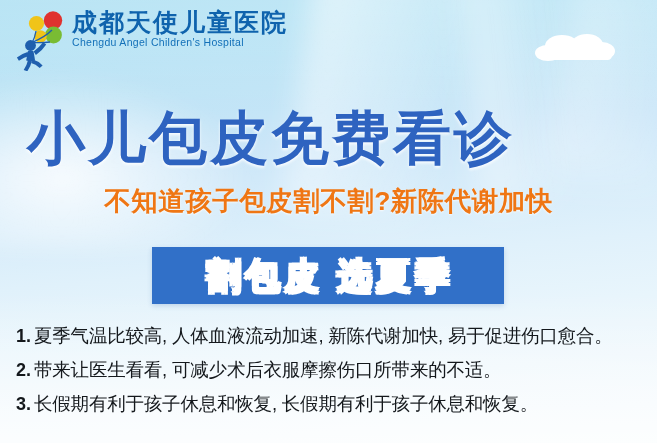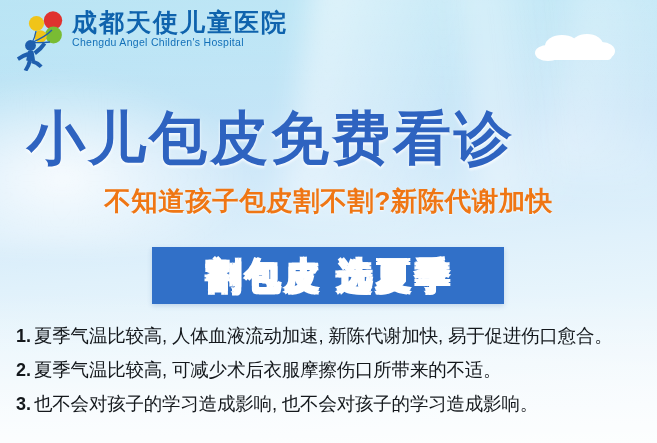--- a/index.html
+++ b/index.html
@@ -289,21 +289,21 @@
     <span id="badge-text">割包皮 选夏季</span>
   </div>
 
   <div id="reasons">
     <div class="reason-row">
       <span class="reason-num">1.</span>
       <span class="reason-text">夏季气温比较高, 人体血液流动加速, 新陈代谢加快, 易于促进伤口愈合。</span>
     </div>
     <div class="reason-row">
       <span class="reason-num">2.</span>
-      <span class="reason-text">夏季气温比较高, 可减少术后衣服摩擦伤口所带来的不适。</span>
+      <span class="reason-text">带来让医生看看, 可减少术后衣服摩擦伤口所带来的不适。</span>
     </div>
     <div class="reason-row">
       <span class="reason-num">3.</span>
-      <span class="reason-text">也不会对孩子的学习造成影响, 也不会对孩子的学习造成影响。</span>
+      <span class="reason-text">长假期有利于孩子休息和恢复, 长假期有利于孩子休息和恢复。</span>
     </div>
   </div>
 
 </div>
 
 </body></html>

